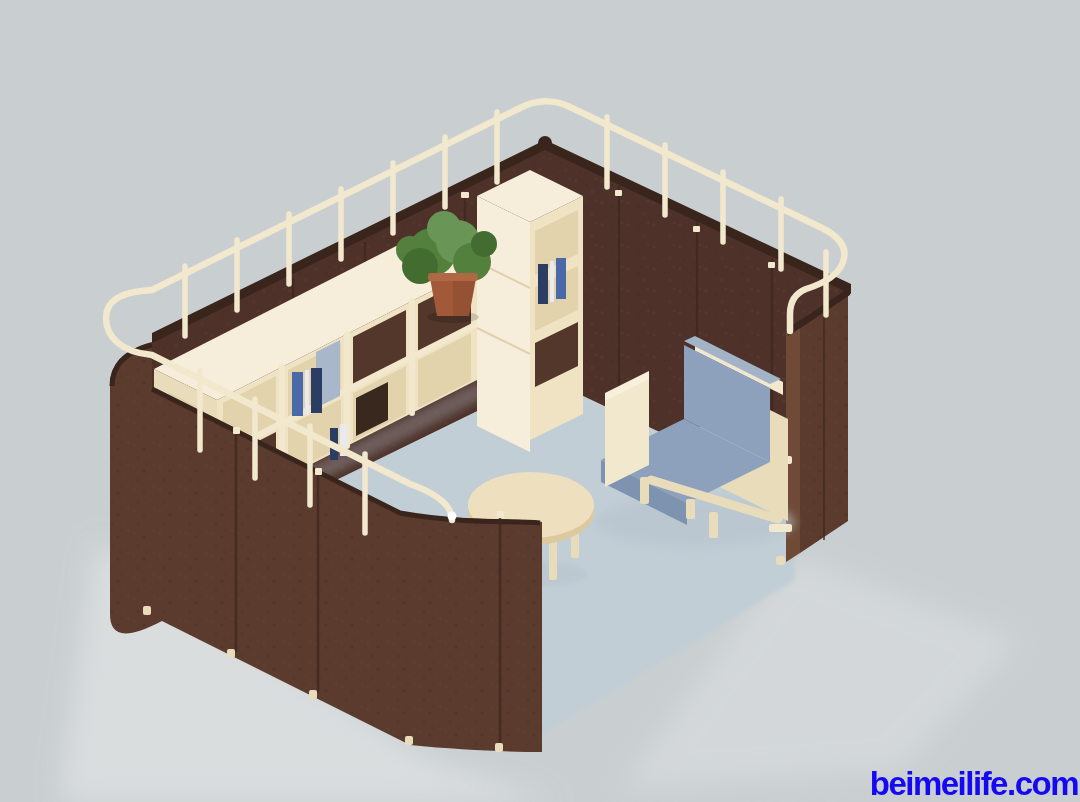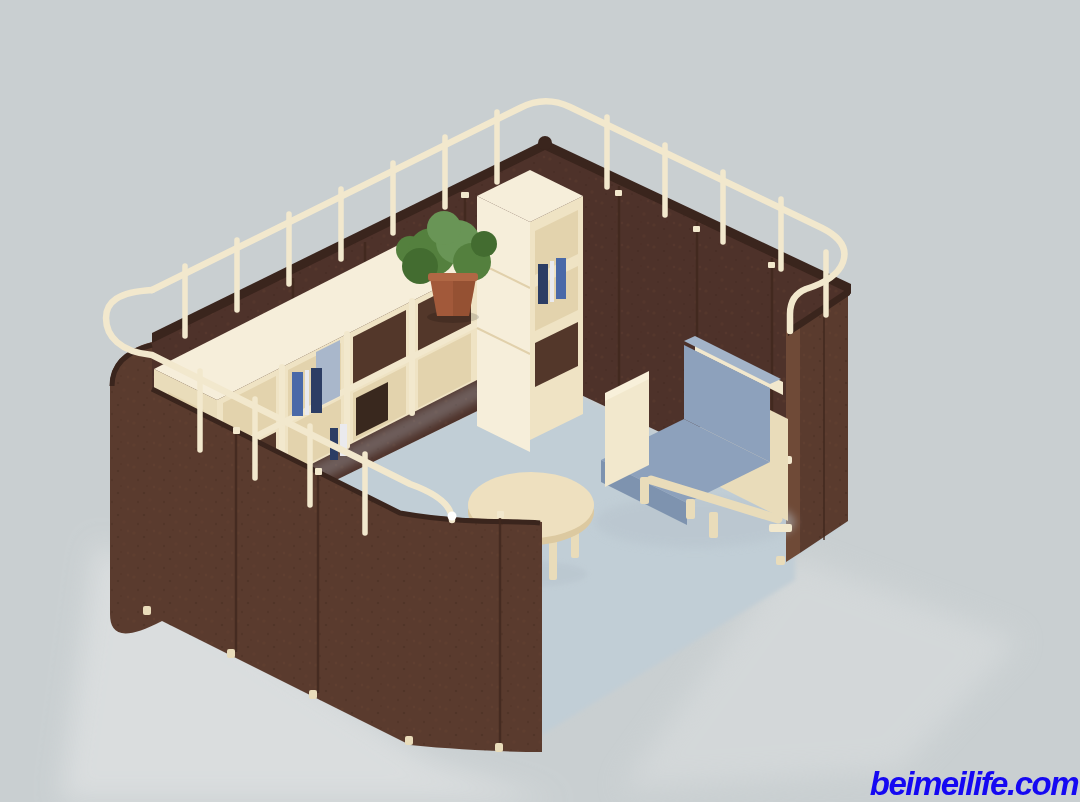--- a/index.html
+++ b/index.html
@@ -1,16 +1,16 @@
 <!DOCTYPE html>
 <html><head>
 <meta charset="utf-8">
 <style>
   html,body{margin:0;padding:0;background:#c9cfd1;}
-  #stage{position:relative;width:1080px;height:802px;overflow:hidden;font-family:"Liberation Sans",sans-serif;font-style:italic;}
+  #stage{position:relative;width:1080px;height:802px;overflow:hidden;font-family:"Liberation Sans",sans-serif;}
   svg{display:block;}
   .wm{font-family:"Liberation Sans","DejaVu Sans",sans-serif;font-weight:bold;font-size:33px;letter-spacing:-1.5px;}
 </style>
 </head>
 <body>
 
 <div id="stage">
 <svg width="1080" height="802" viewBox="0 0 1080 802">
   <defs>
     <filter id="b2" x="-20%" y="-20%" width="140%" height="140%">

